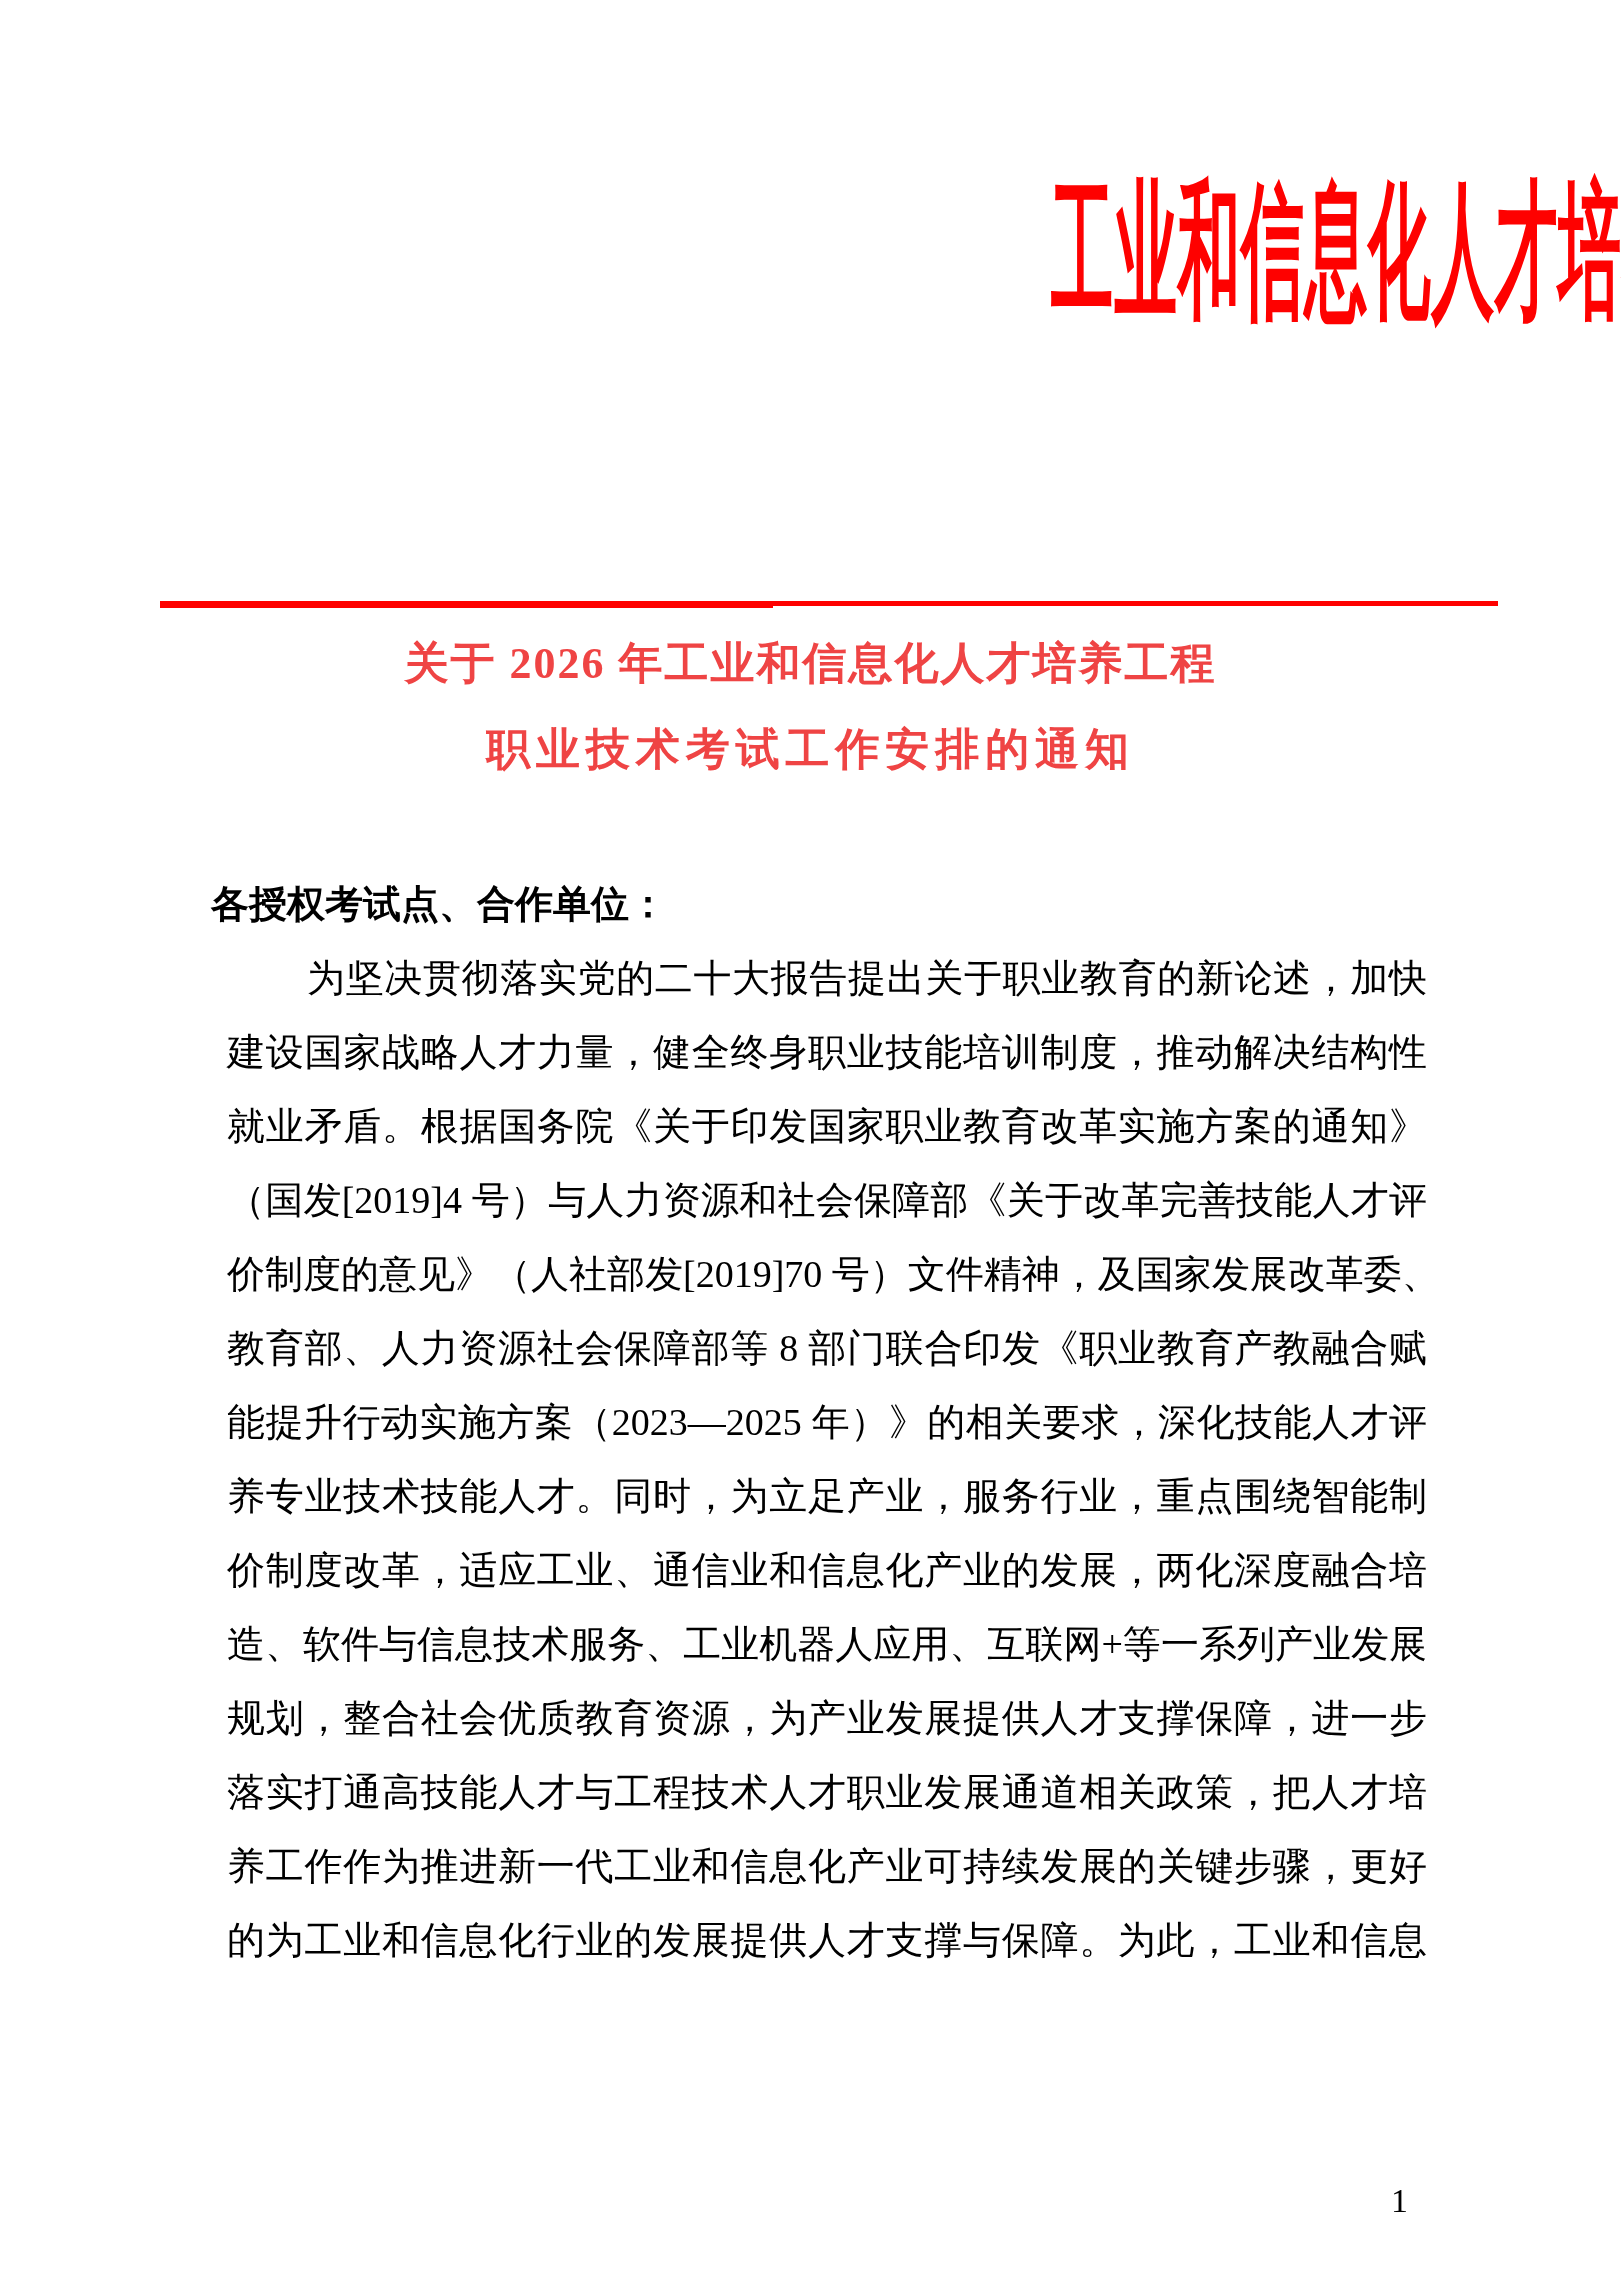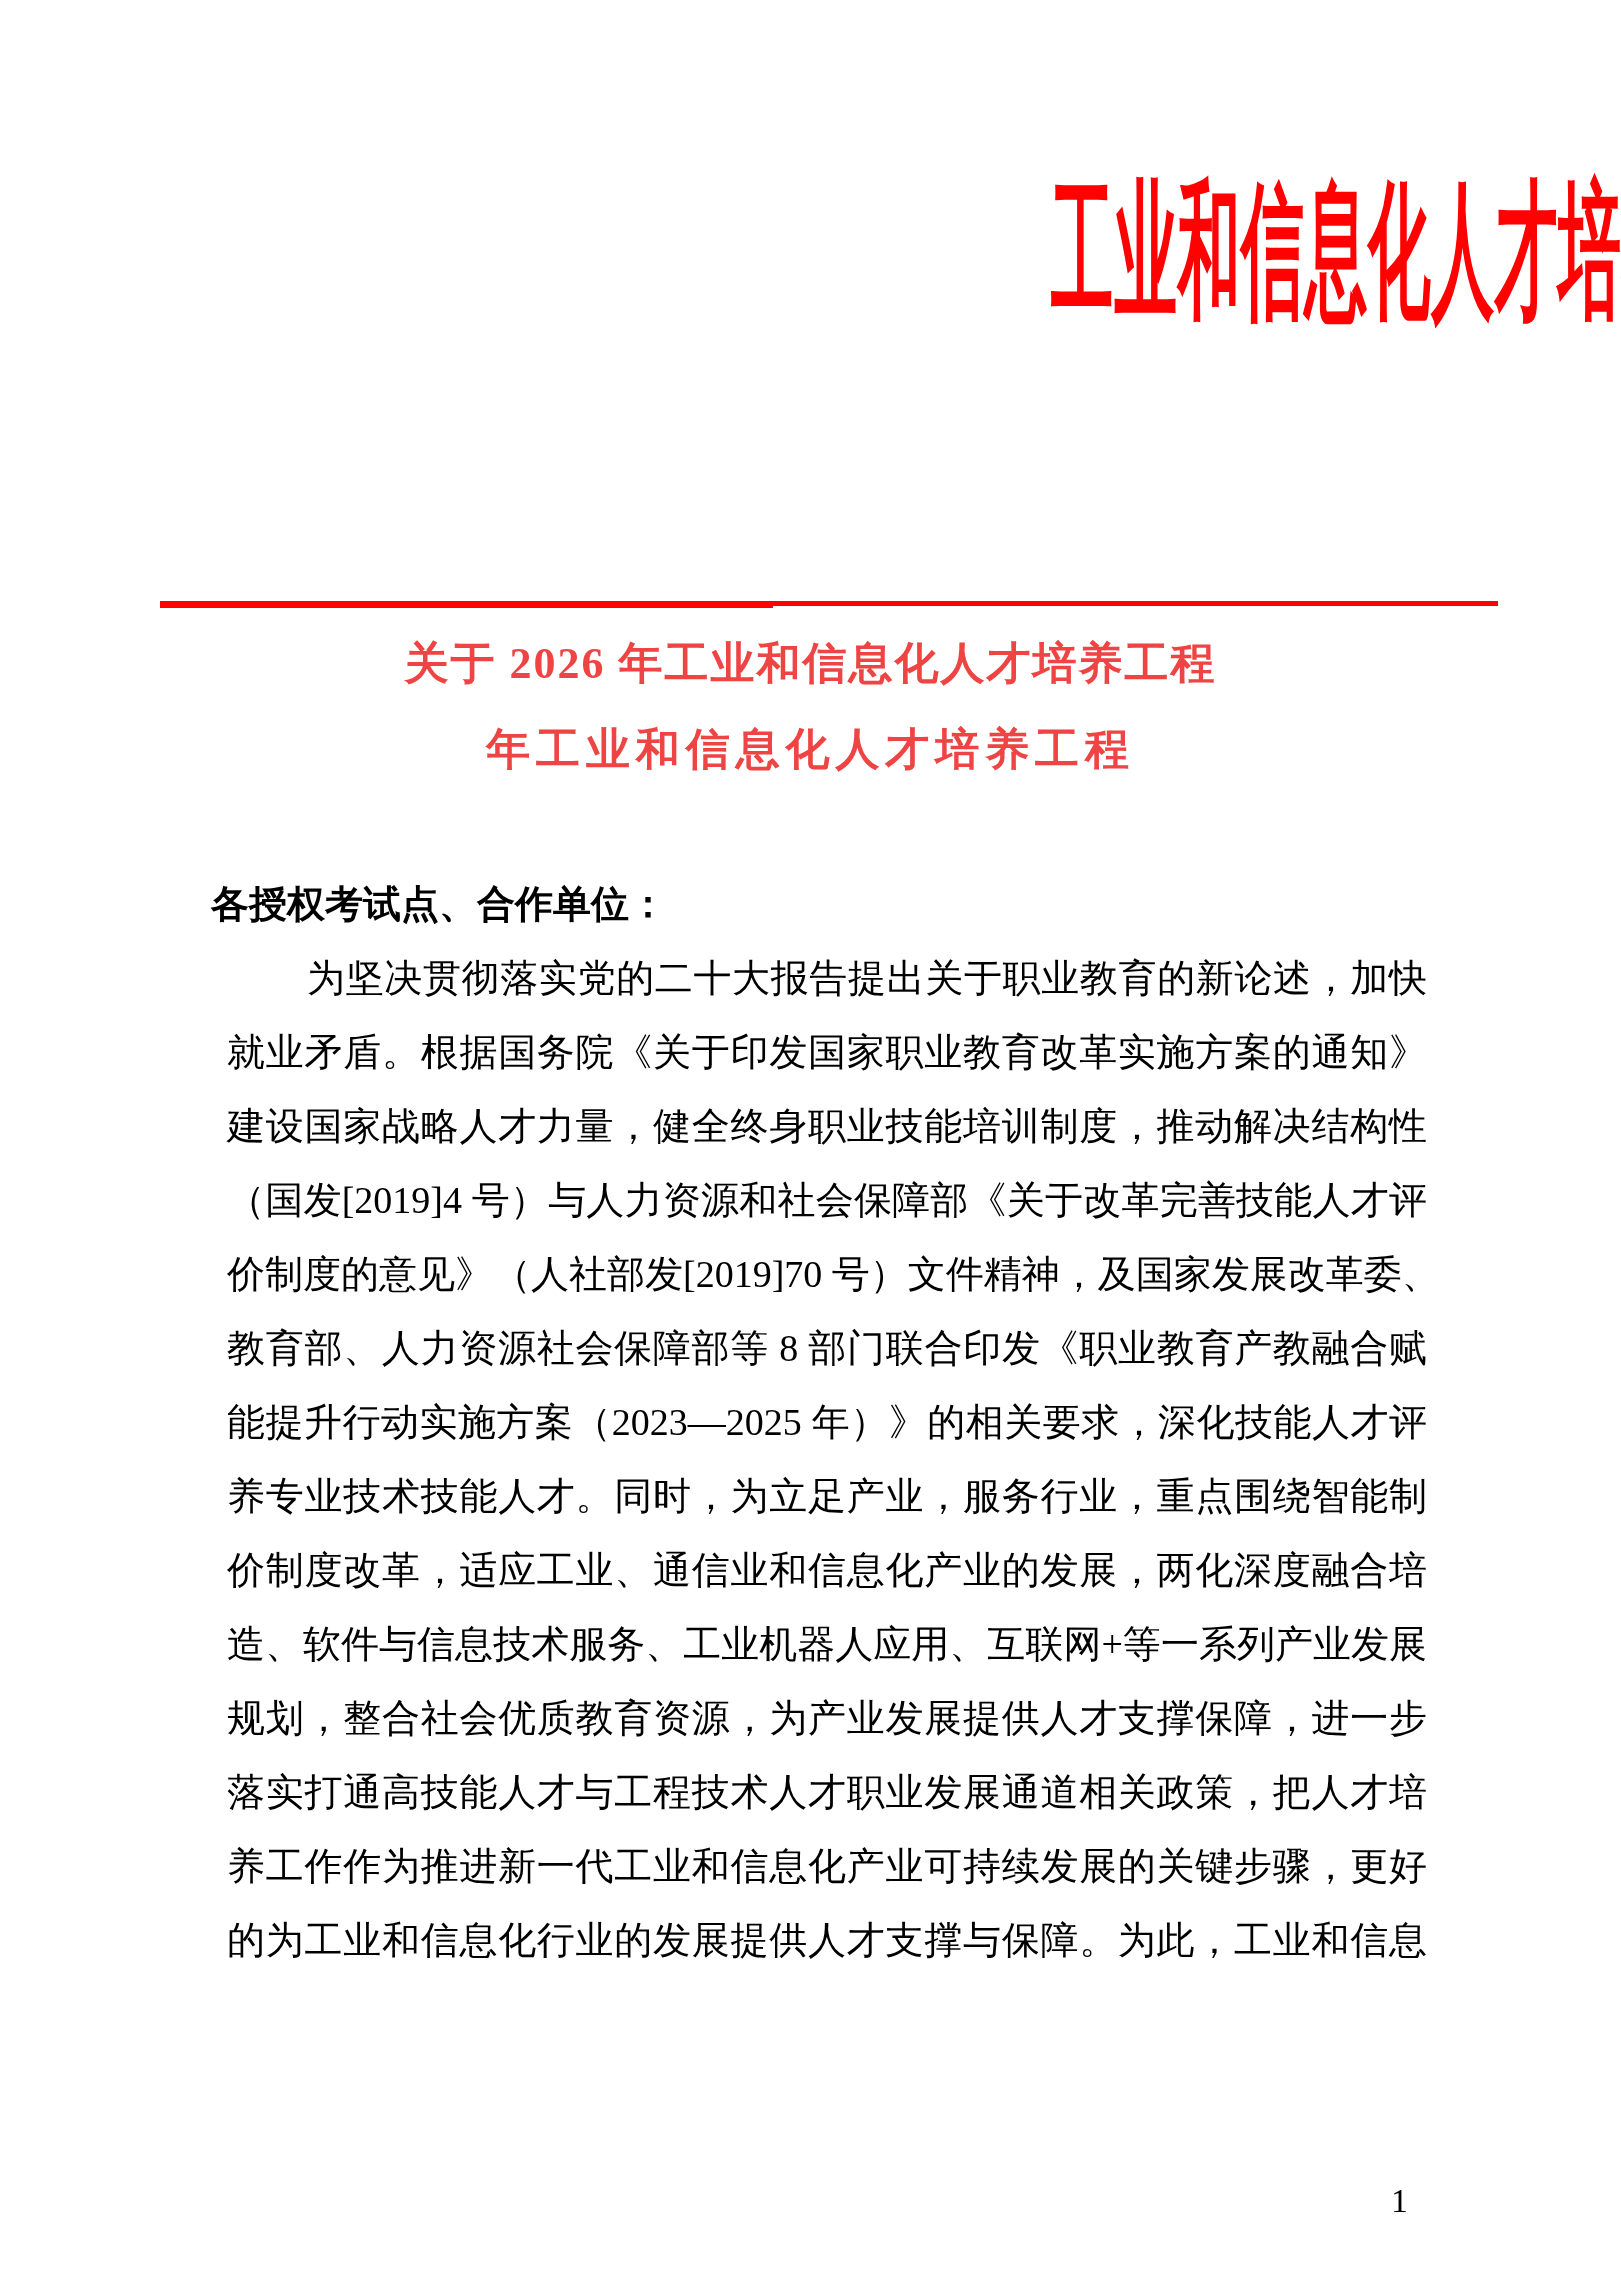--- a/index.html
+++ b/index.html
@@ -144,29 +144,29 @@
     <span class="stretch">工业和信息化人才培养工程职业技术考试河南管理中心</span>
   </div>
 
   <div class="red-rule">
     <div class="seg-left"></div>
     <div class="seg-right"></div>
   </div>
 
   <div class="doc-title">
     <div class="t1">关于 2026 年工业和信息化人才培养工程</div>
-    <div class="t2">年工业和信息化人才培养工程</div>
+    <div class="t2">职业技术考试工作安排的通知</div>
   </div>
 
   <div class="salutation">各授权考试点、合作单位：</div>
 
   <div class="body-text">
     <div class="body-line first">为坚决贯彻落实党的二十大报告提出关于职业教育的新论述，加快</div>
+    <div class="body-line">建设国家战略人才力量，健全终身职业技能培训制度，推动解决结构性</div>
     <div class="body-line">就业矛盾。根据国务院《关于印发国家职业教育改革实施方案的通知》</div>
-    <div class="body-line">建设国家战略人才力量，健全终身职业技能培训制度，推动解决结构性</div>
     <div class="body-line">（国发[2019]4 号）与人力资源和社会保障部《关于改革完善技能人才评</div>
     <div class="body-line">价制度的意见》（人社部发[2019]70 号）文件精神，及国家发展改革委、</div>
     <div class="body-line">教育部、人力资源社会保障部等 8 部门联合印发《职业教育产教融合赋</div>
     <div class="body-line">能提升行动实施方案（2023—2025 年）》的相关要求，深化技能人才评</div>
     <div class="body-line">养专业技术技能人才。同时，为立足产业，服务行业，重点围绕智能制</div>
     <div class="body-line">价制度改革，适应工业、通信业和信息化产业的发展，两化深度融合培</div>
     <div class="body-line">造、软件与信息技术服务、工业机器人应用、互联网+等一系列产业发展</div>
     <div class="body-line">规划，整合社会优质教育资源，为产业发展提供人才支撑保障，进一步</div>
     <div class="body-line">落实打通高技能人才与工程技术人才职业发展通道相关政策，把人才培</div>
     <div class="body-line">养工作作为推进新一代工业和信息化产业可持续发展的关键步骤，更好</div>

